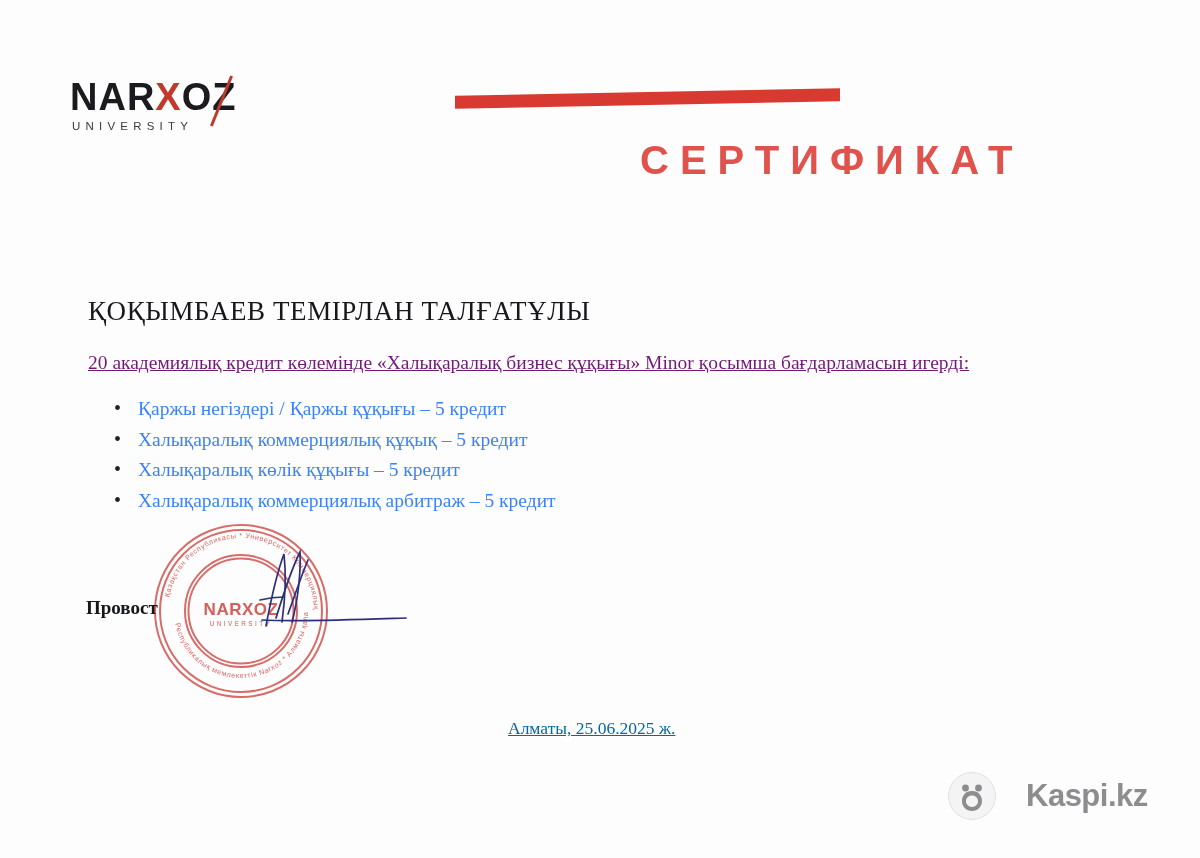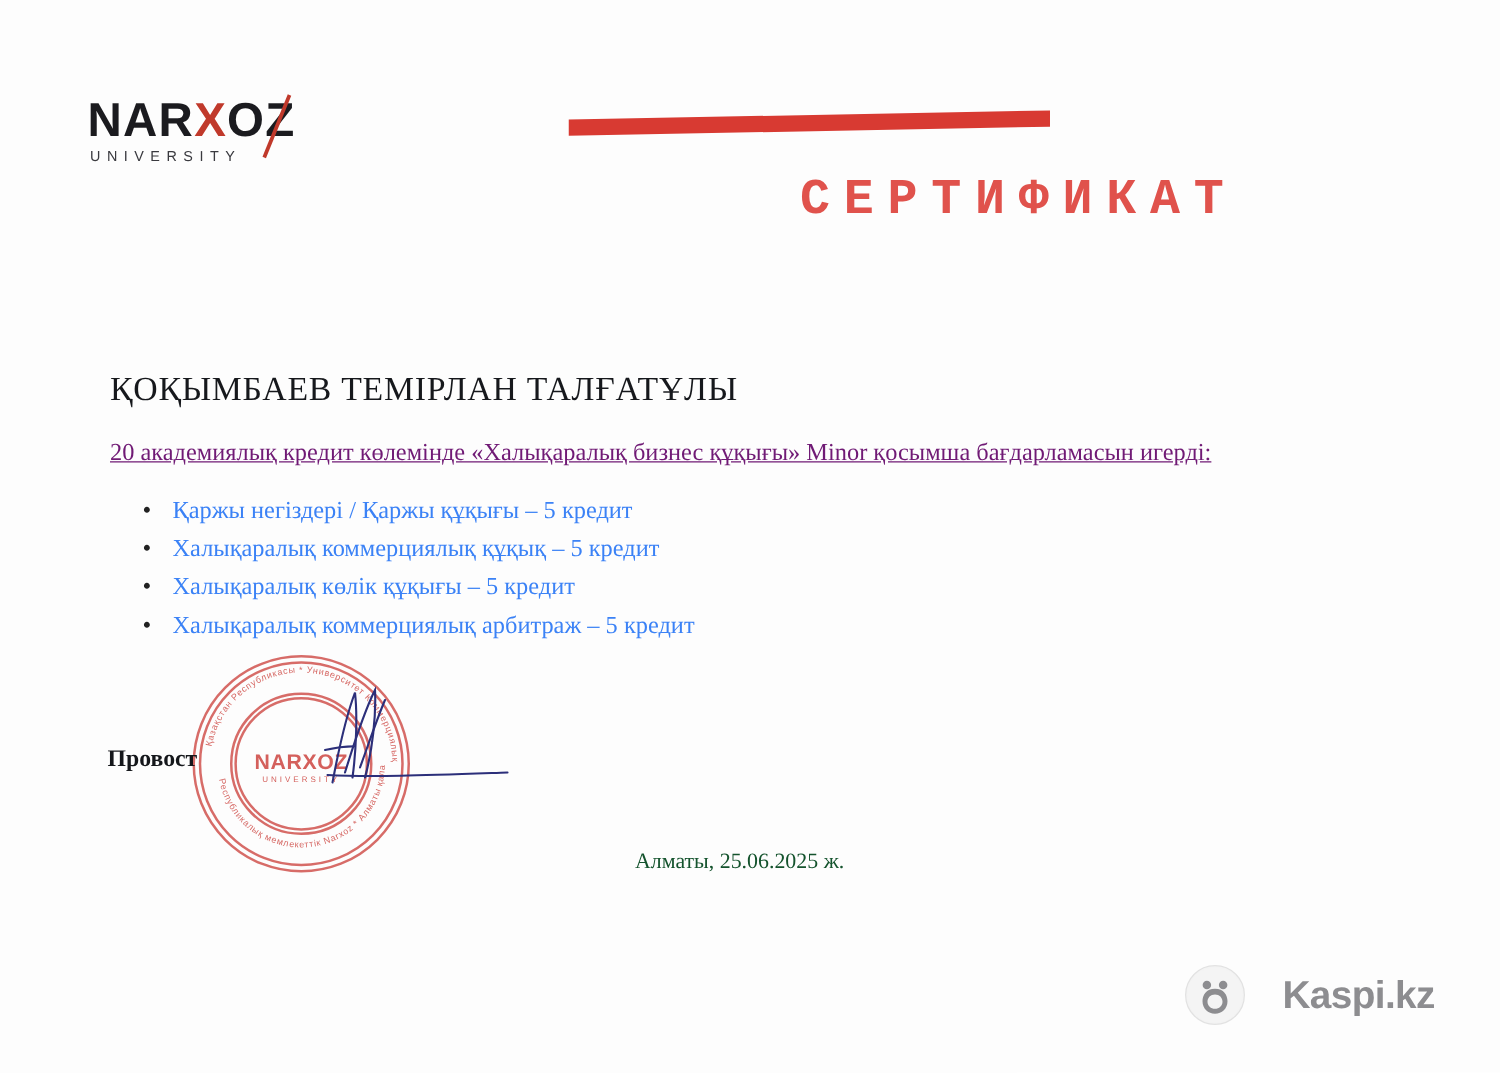--- a/index.html
+++ b/index.html
@@ -65,21 +65,21 @@
     width: 385px;
     height: 13px;
     background: #d83a32;
     transform: skewY(-1.1deg);
   }
 
   .cert-title {
     position: absolute;
     left: 640px;
     top: 138px;
-    font-family: Liberation Mono, monospace;
+    font-family: Liberation Sans, sans-serif;
     font-weight: bold;
     font-size: 40px;
     letter-spacing: 11px;
     color: #e0524c;
     white-space: nowrap;
   }
 
   
   .recipient {
     position: absolute;
@@ -153,24 +153,25 @@
     left: 258px;
     top: 548px;
     width: 160px;
     height: 90px;
     pointer-events: none;
   }
 
   .place-date {
     position: absolute;
     left: 508px;
-    top: 678px;
+    top: 718px;
     font-size: 17.5px;
-    color: #14532d;
-    white-space: nowrap;
+    color: #0369a1;
+    white-space: nowrap;
+    text-decoration: underline;
   }
 
   
   .kaspi {
     position: absolute;
     left: 948px;
     top: 772px;
     display: flex;
     align-items: center;
     gap: 30px;

